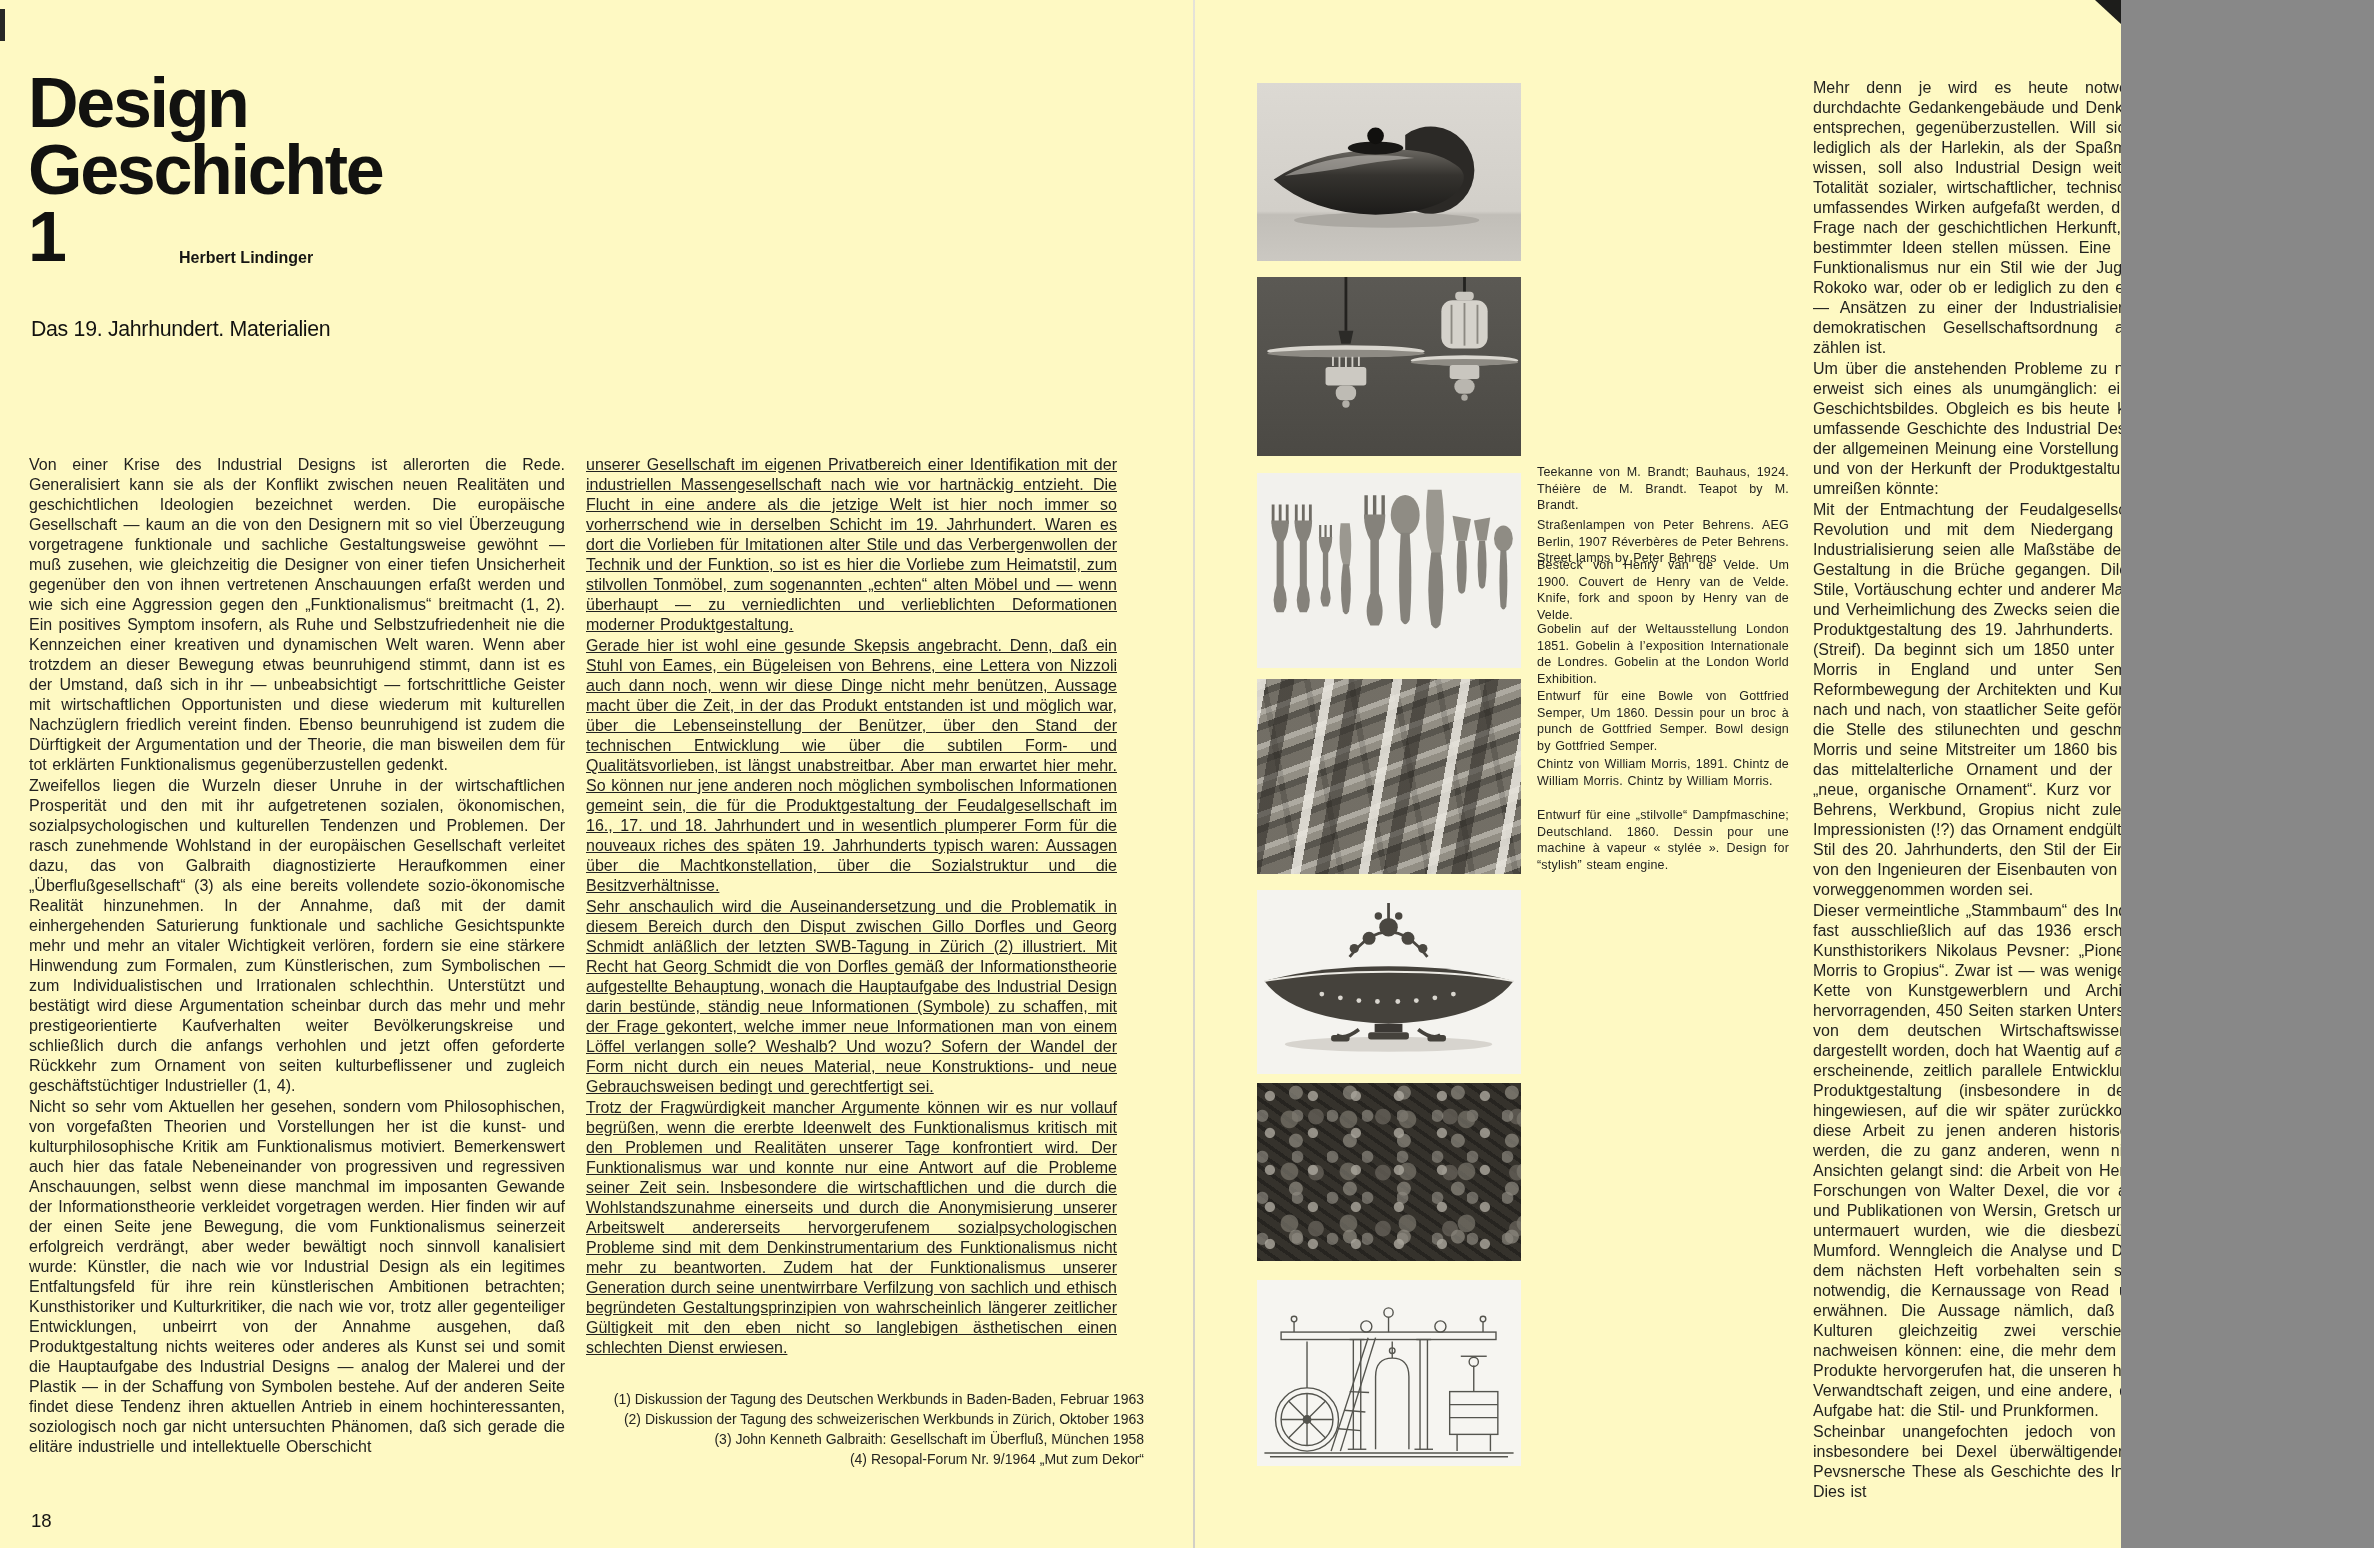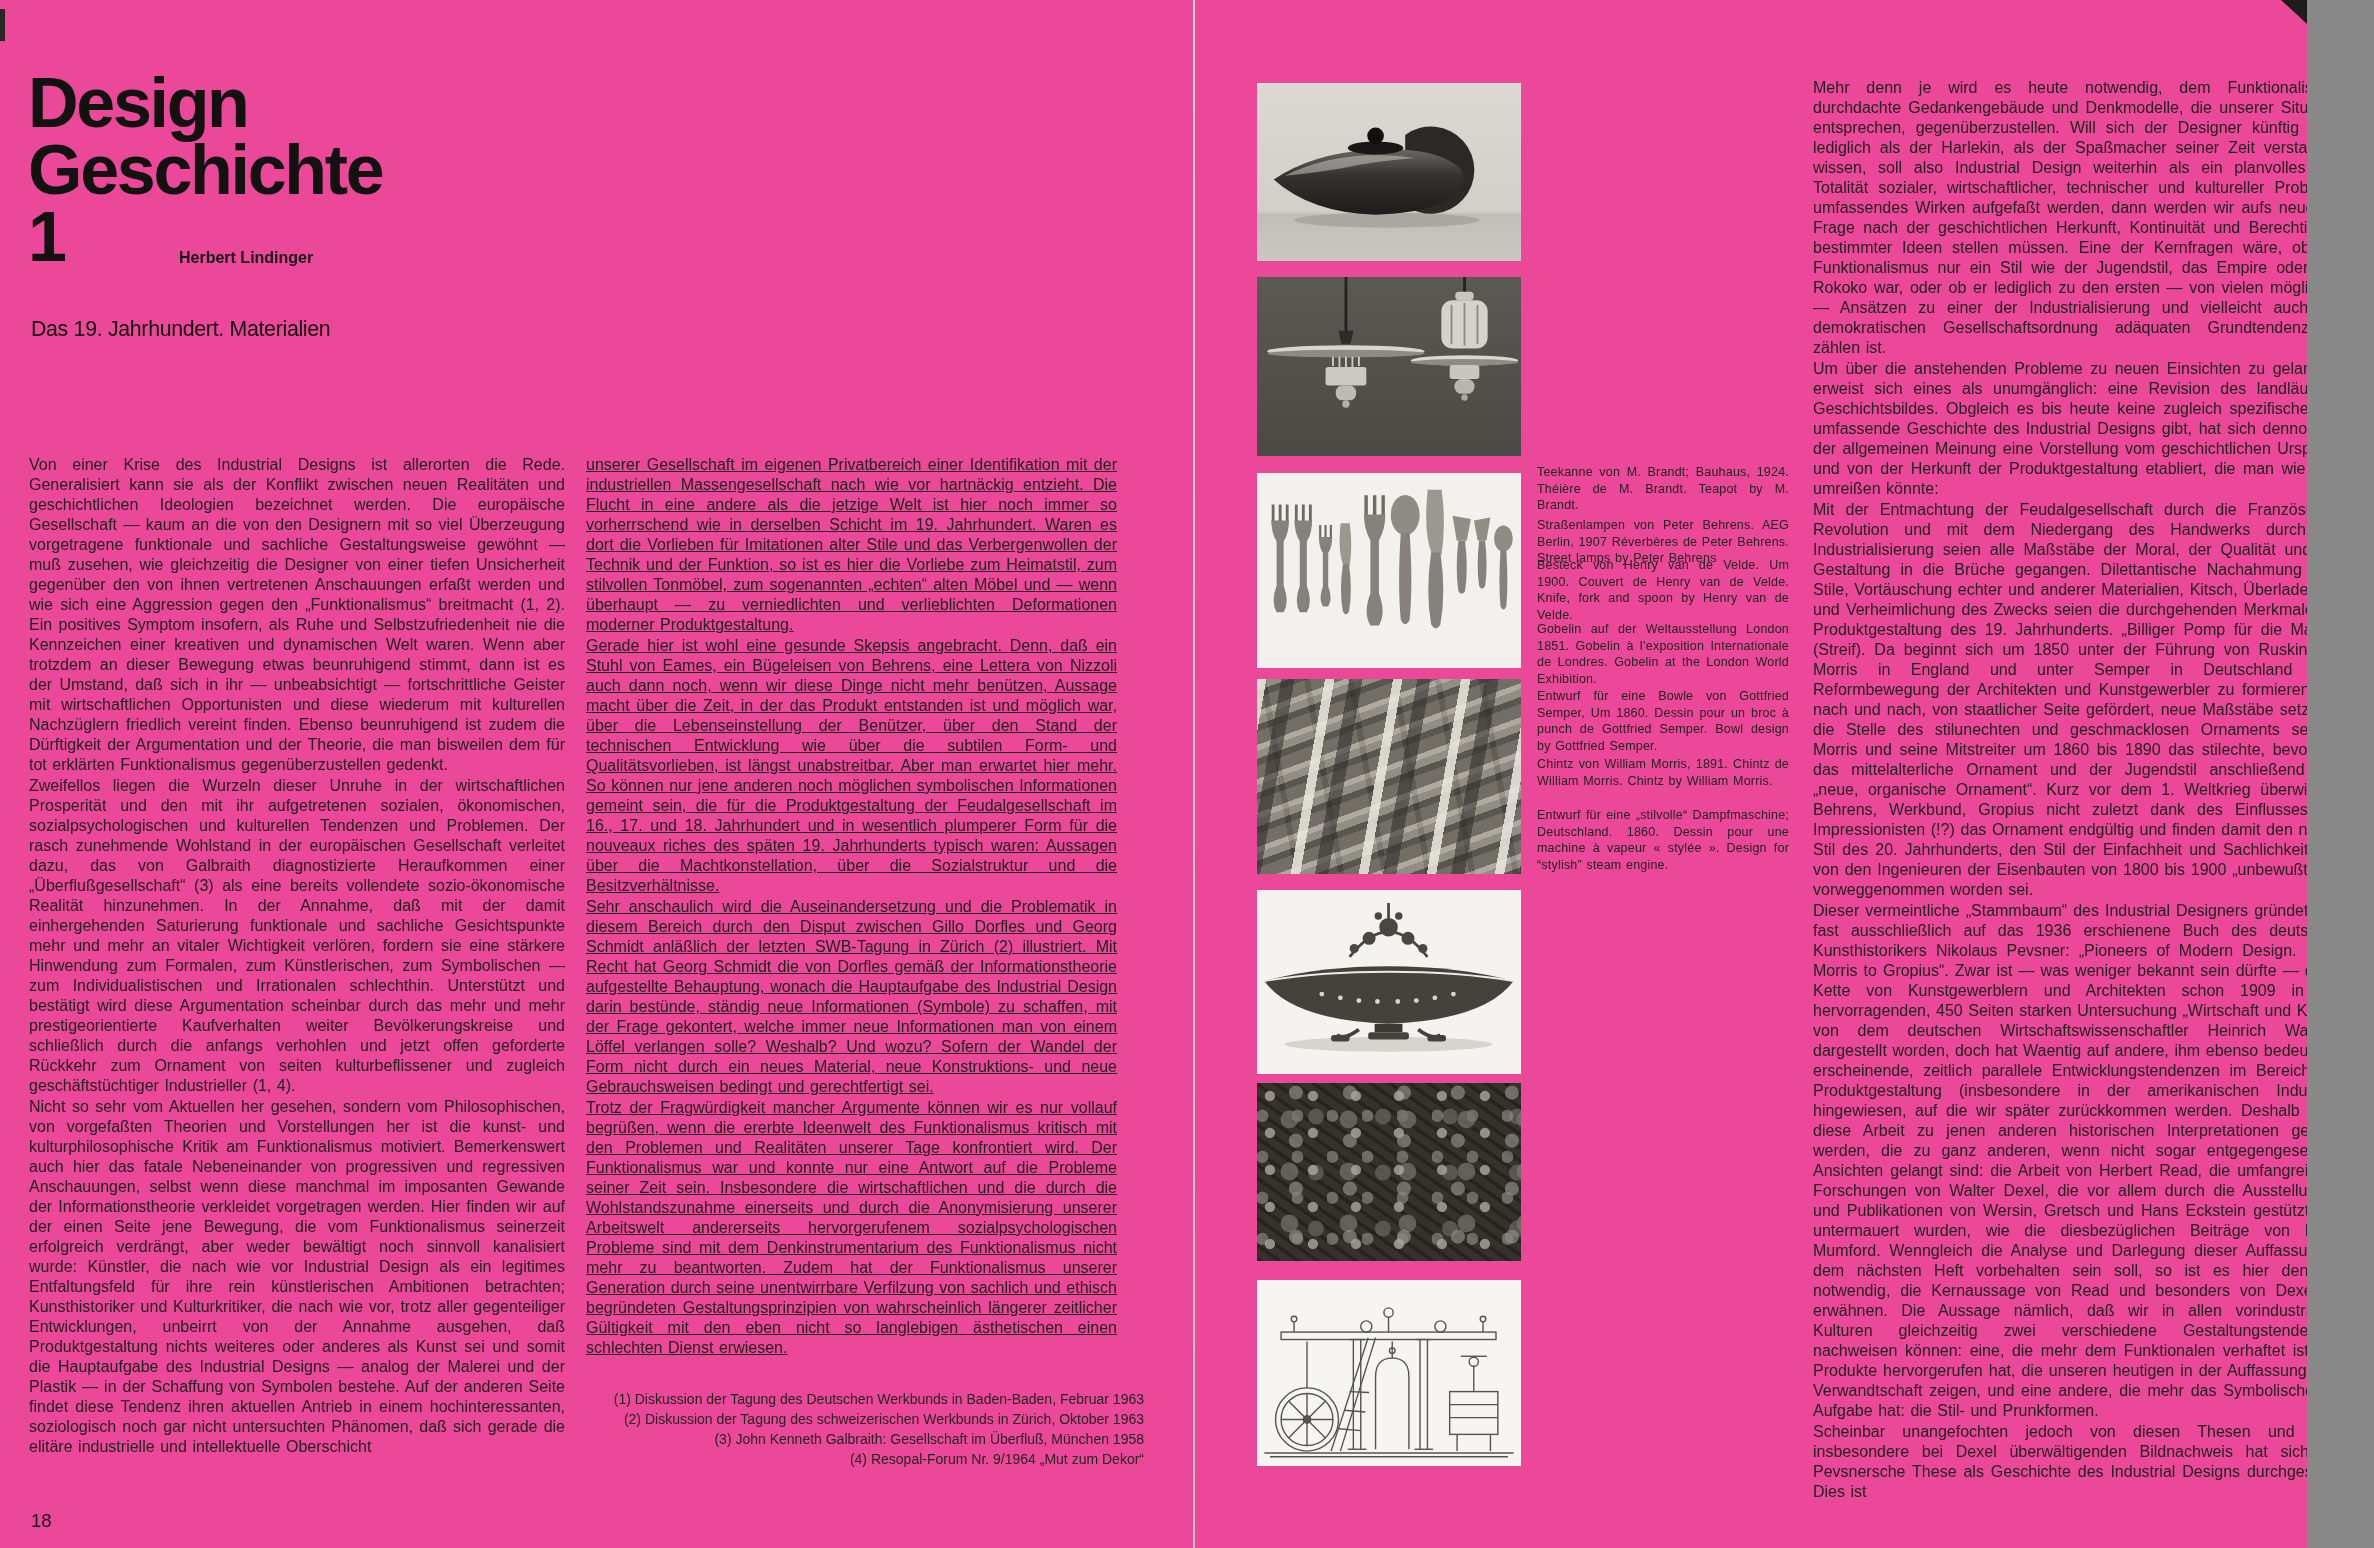--- a/index.html
+++ b/index.html
@@ -1,18 +1,18 @@
 <!DOCTYPE html>
 <html lang="de" style="font-size:15px"><head>
 <meta charset="utf-8">
 <style>
   html,body{margin:0;padding:0;background:#888;}
   .sheet{
-    position:relative;width:2307px;height:1548px;overflow:hidden;
-    background:#ec4899;color:#1c1c1c;
+    position:relative;width:2121px;height:1548px;overflow:hidden;
+    background:#fef9c3;color:#1c1c1c;
     font-family:"Liberation Sans", sans-serif;
   }
   
   .edge-mark{position:absolute;left:0;top:9.3px;width:4.6px;height:32px;background:#272725;}
   .corner-mark{position:absolute;right:0;top:0;width:0;height:0;
     border-top:24px solid #1d1d1b;border-left:26px solid transparent;}
   .gutter{position:absolute;left:1193px;top:0;width:1.9px;height:1548px;
     background:linear-gradient(180deg,#e2e0db,#cdcbc6);opacity:.9;}
 
   

